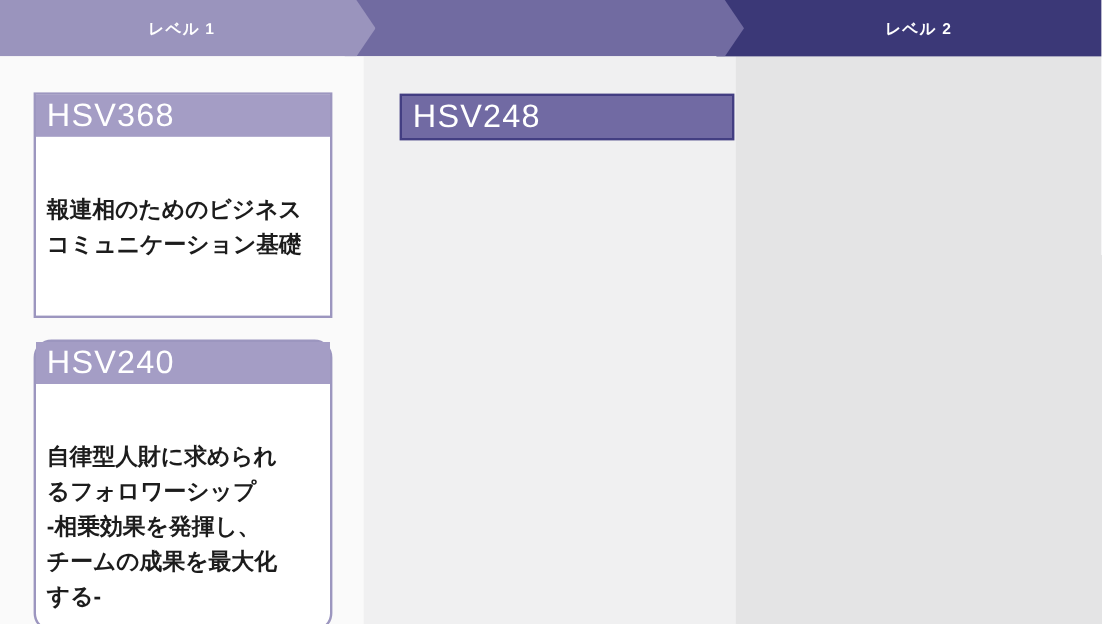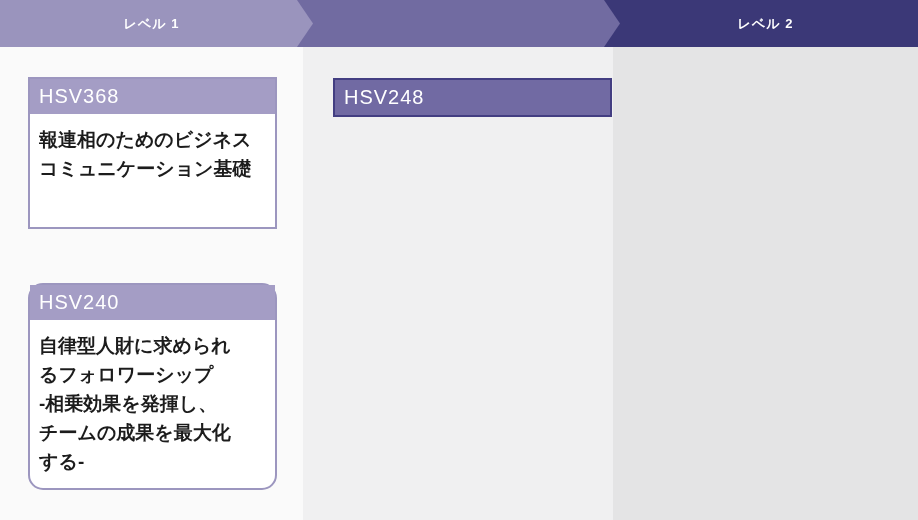--- a/index.html
+++ b/index.html
@@ -39,28 +39,29 @@
   .col.c2 { left:303px; width:310px; }
   .col.c3 { left:613px; width:305px; }
 
   
   .card { position:absolute; background:#ffffff; border-style:solid; border-width:2px; }
   .card.card-368 { left:28px;  top:77px;  width:249px; }
   .card.card-240 { left:28px;  top:283px; width:249px; }
   .card.card-248 { left:333px; top:78px;  width:279px; }
   .card-code {
     height:35px; display:flex; align-items:center;
-    padding-left:9px; color:#ffffff; font-size:20px; font-weight:normal;
+    padding-left:9px; color:#ffffff; font-size:27px; font-weight:normal;
     letter-spacing:1px;
   }
   .card-title {
     padding:11px 8px 12px 9px;
     min-height:113px;
     font-size:19px; line-height:29px; font-weight:bold; color:#1c1c1c;
     white-space:pre-line;
+    margin-top:36px;
   }
 </style>
 </head>
 <body>
 
 <div class="stage">
 
   <div class="level-band">
     <div class="band-seg seg1" style="background: rgb(154, 148, 189);"></div>
     <div class="band-seg seg2" style="background: rgb(113, 107, 161);"></div>

